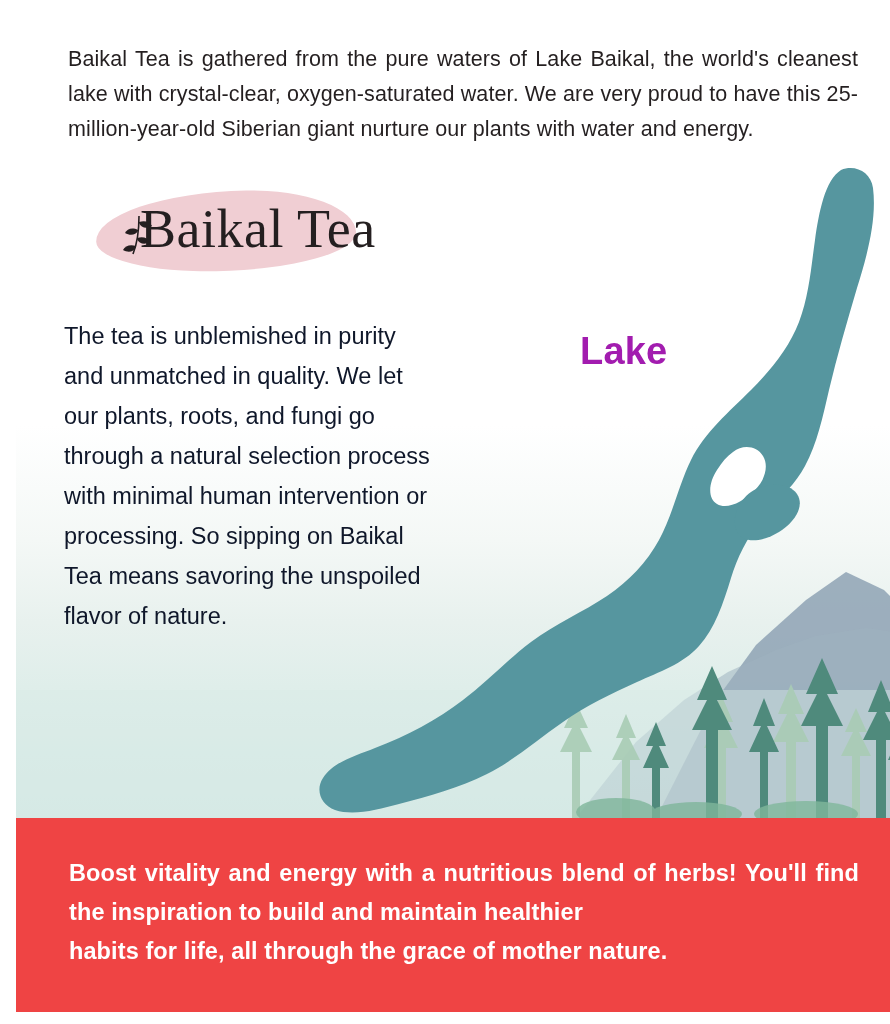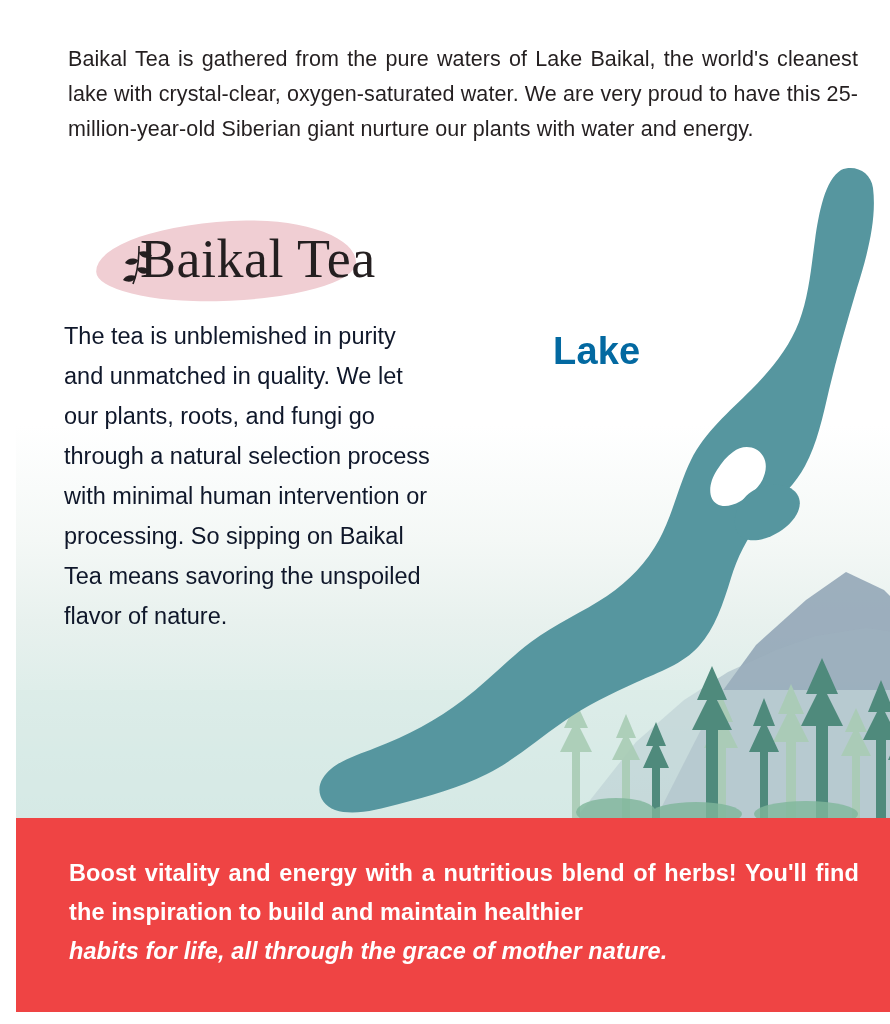--- a/index.html
+++ b/index.html
@@ -52,21 +52,21 @@
     text-align: justify;
     text-justify: inter-word;
     font-weight: 400;
     letter-spacing: 0.1px;
   }
 
   
   .logo-wrap {
     position: absolute;
     left: 76px;
-    top: 216px;
+    top: 186px;
     width: 320px;
     height: 100px;
   }
   .logo-brush {
     position: absolute;
     left: 4px;
     top: 5px;
     width: 260px;
     height: 80px;
     background: #f0ced3;
@@ -100,27 +100,27 @@
     width: 372px;
     font-size: 23.5px;
     line-height: 40px;
     color: #0f172a;
     font-weight: 400;
   }
 
   
   .lake-label {
     position: absolute;
-    left: 537px;
+    left: 564px;
     top: 328px;
     width: 190px;
     font-size: 38px;
     line-height: 47px;
     font-weight: 700;
-    color: #0369a1;
+    color: #a21caf;
     letter-spacing: 0.2px;
   }
 
   
   .banner {
     position: absolute;
     left: 0;
     top: 818px;
     width: 890px;
     height: 206px;
@@ -134,21 +134,20 @@
     font-size: 23.5px;
     line-height: 39px;
     color: #ffffff;
     font-weight: 700;
     text-align: justify;
     text-justify: inter-word;
     letter-spacing: 0.1px;
   }
   .banner-text .last-line {
     display: block;
-    font-style: italic;
   }
 </style>
 </head>
 <body>
 
 <div class="page">
 
   <div class="scenery">
     <svg width="890" height="818" viewBox="0 0 890 818">
 

